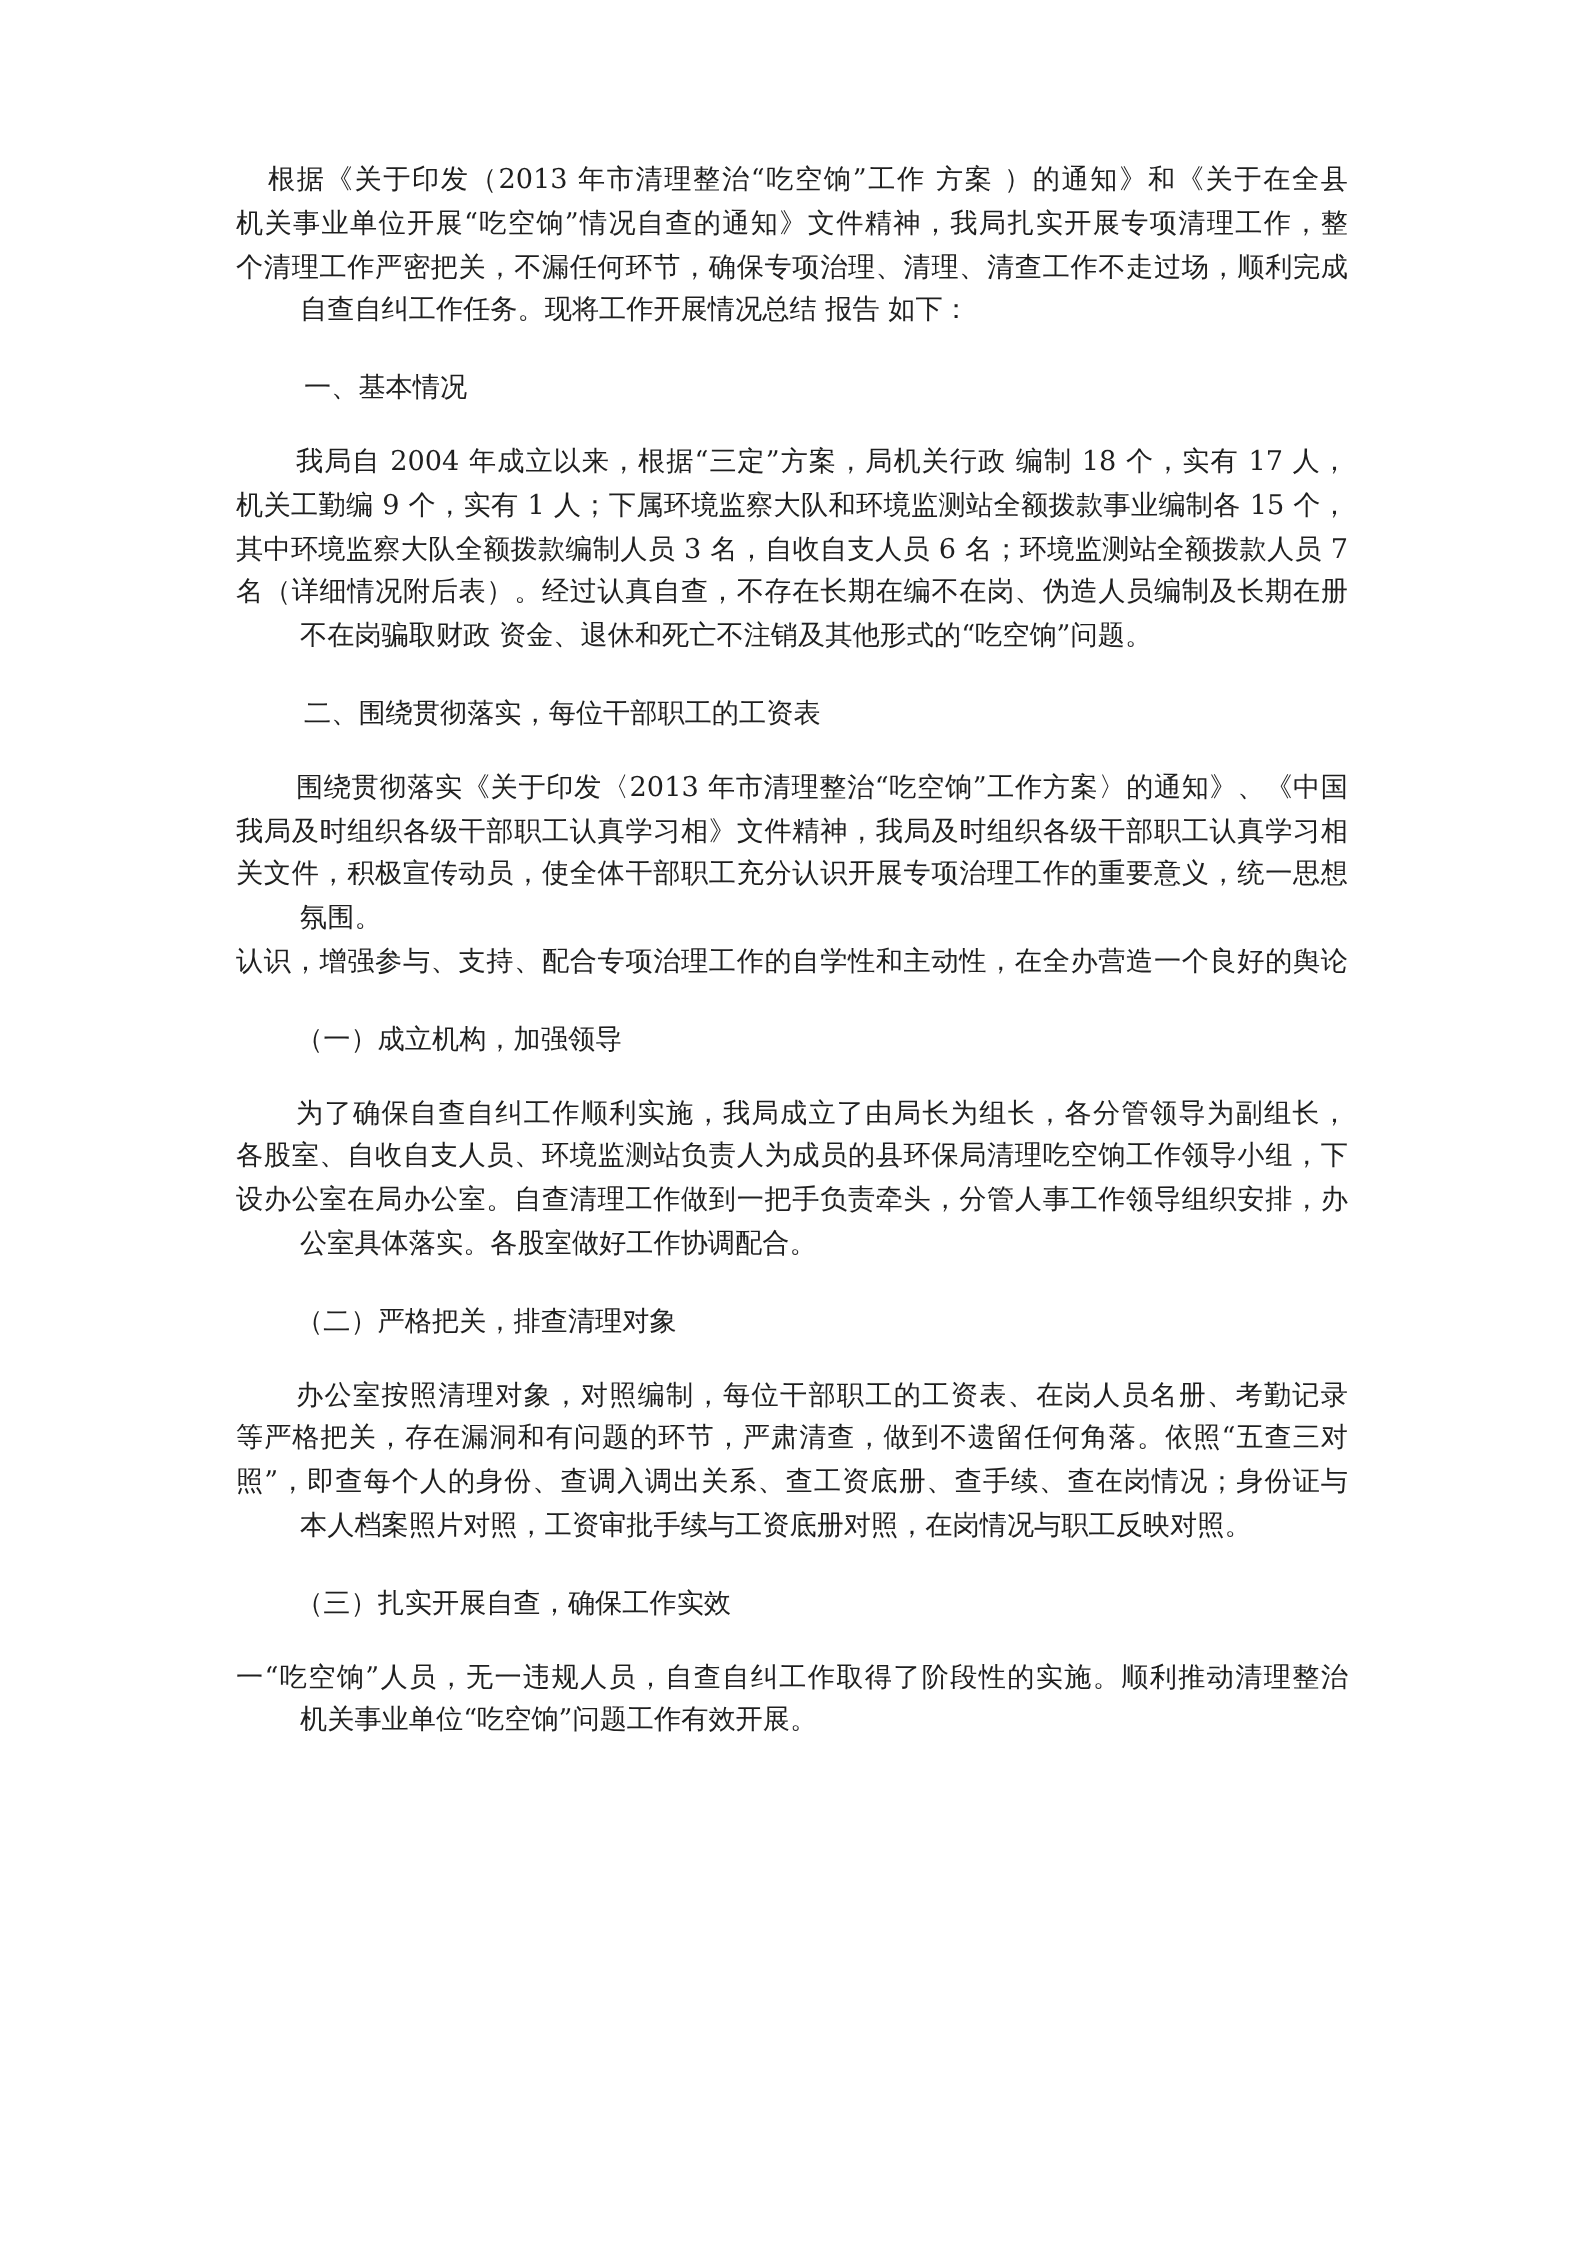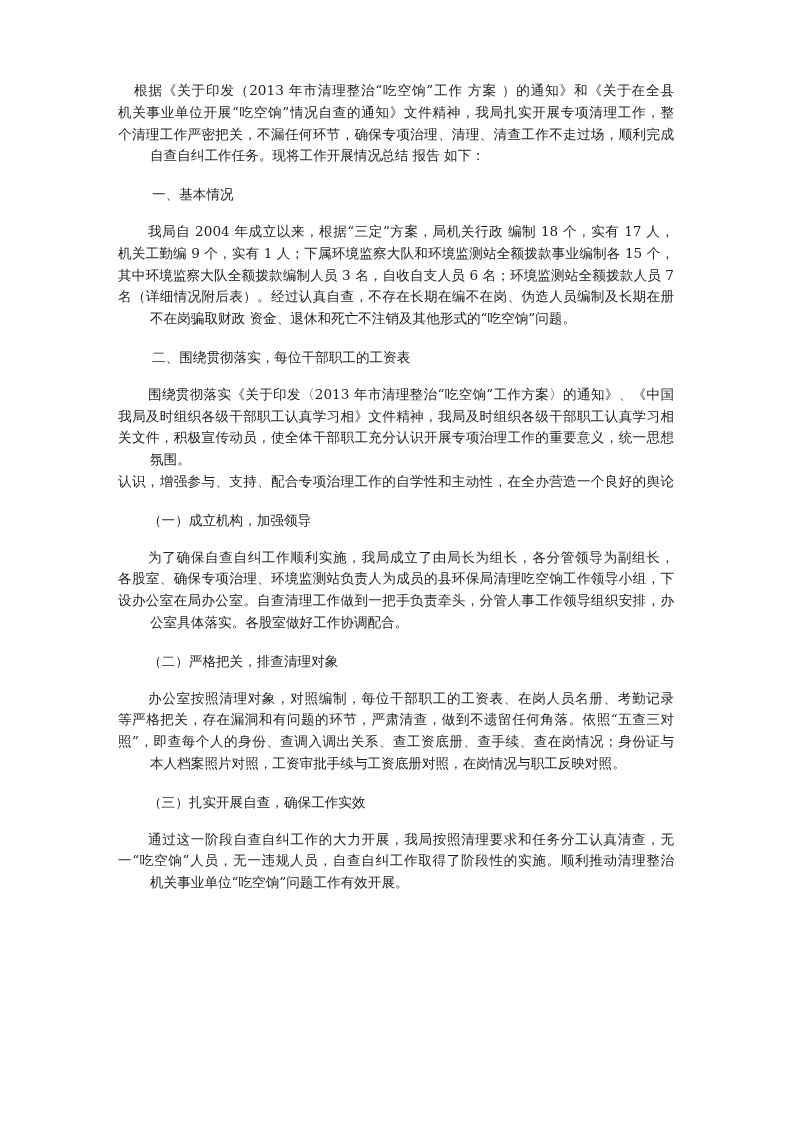--- a/index.html
+++ b/index.html
@@ -94,39 +94,38 @@
     <span class="line last">氛围。</span>
     <span class="line">认识，增强参与、支持、配合专项治理工作的自学性和主动性，在全办营造一个良好的舆论</span>
   </div>
 
   <div class="block heading sub">
     <span class="line">（一）成立机构，加强领导</span>
   </div>
 
   <div class="block para">
     <span class="line first">为了确保自查自纠工作顺利实施，我局成立了由局长为组长，各分管领导为副组长，</span>
-    <span class="line">各股室、确保专项治理、环境监测站负责人为成员的县环保局清理吃空饷工作领导小组，下</span>
+    <span class="line">各股室、自收自支人员、环境监测站负责人为成员的县环保局清理吃空饷工作领导小组，下</span>
     <span class="line">设办公室在局办公室。自查清理工作做到一把手负责牵头，分管人事工作领导组织安排，办</span>
     <span class="line last">公室具体落实。各股室做好工作协调配合。</span>
   </div>
 
   <div class="block heading sub">
     <span class="line">（二）严格把关，排查清理对象</span>
   </div>
 
   <div class="block para">
     <span class="line first">办公室按照清理对象，对照编制，每位干部职工的工资表、在岗人员名册、考勤记录</span>
     <span class="line">等严格把关，存在漏洞和有问题的环节，严肃清查，做到不遗留任何角落。依照“五查三对</span>
     <span class="line">照”，即查每个人的身份、查调入调出关系、查工资底册、查手续、查在岗情况；身份证与</span>
     <span class="line last">本人档案照片对照，工资审批手续与工资底册对照，在岗情况与职工反映对照。</span>
   </div>
 
   <div class="block heading sub">
     <span class="line">（三）扎实开展自查，确保工作实效</span>
   </div>
 
   <div class="block para">
-    <span class="line first">通过这一阶段自查自纠工作的大力开展，我局按照清理要求和任务分工认真清查，无</span>
     <span class="line">一“吃空饷”人员，无一违规人员，自查自纠工作取得了阶段性的实施。顺利推动清理整治</span>
     <span class="line last">机关事业单位“吃空饷”问题工作有效开展。</span>
   </div>
 
 </div>
 
 </body></html>

